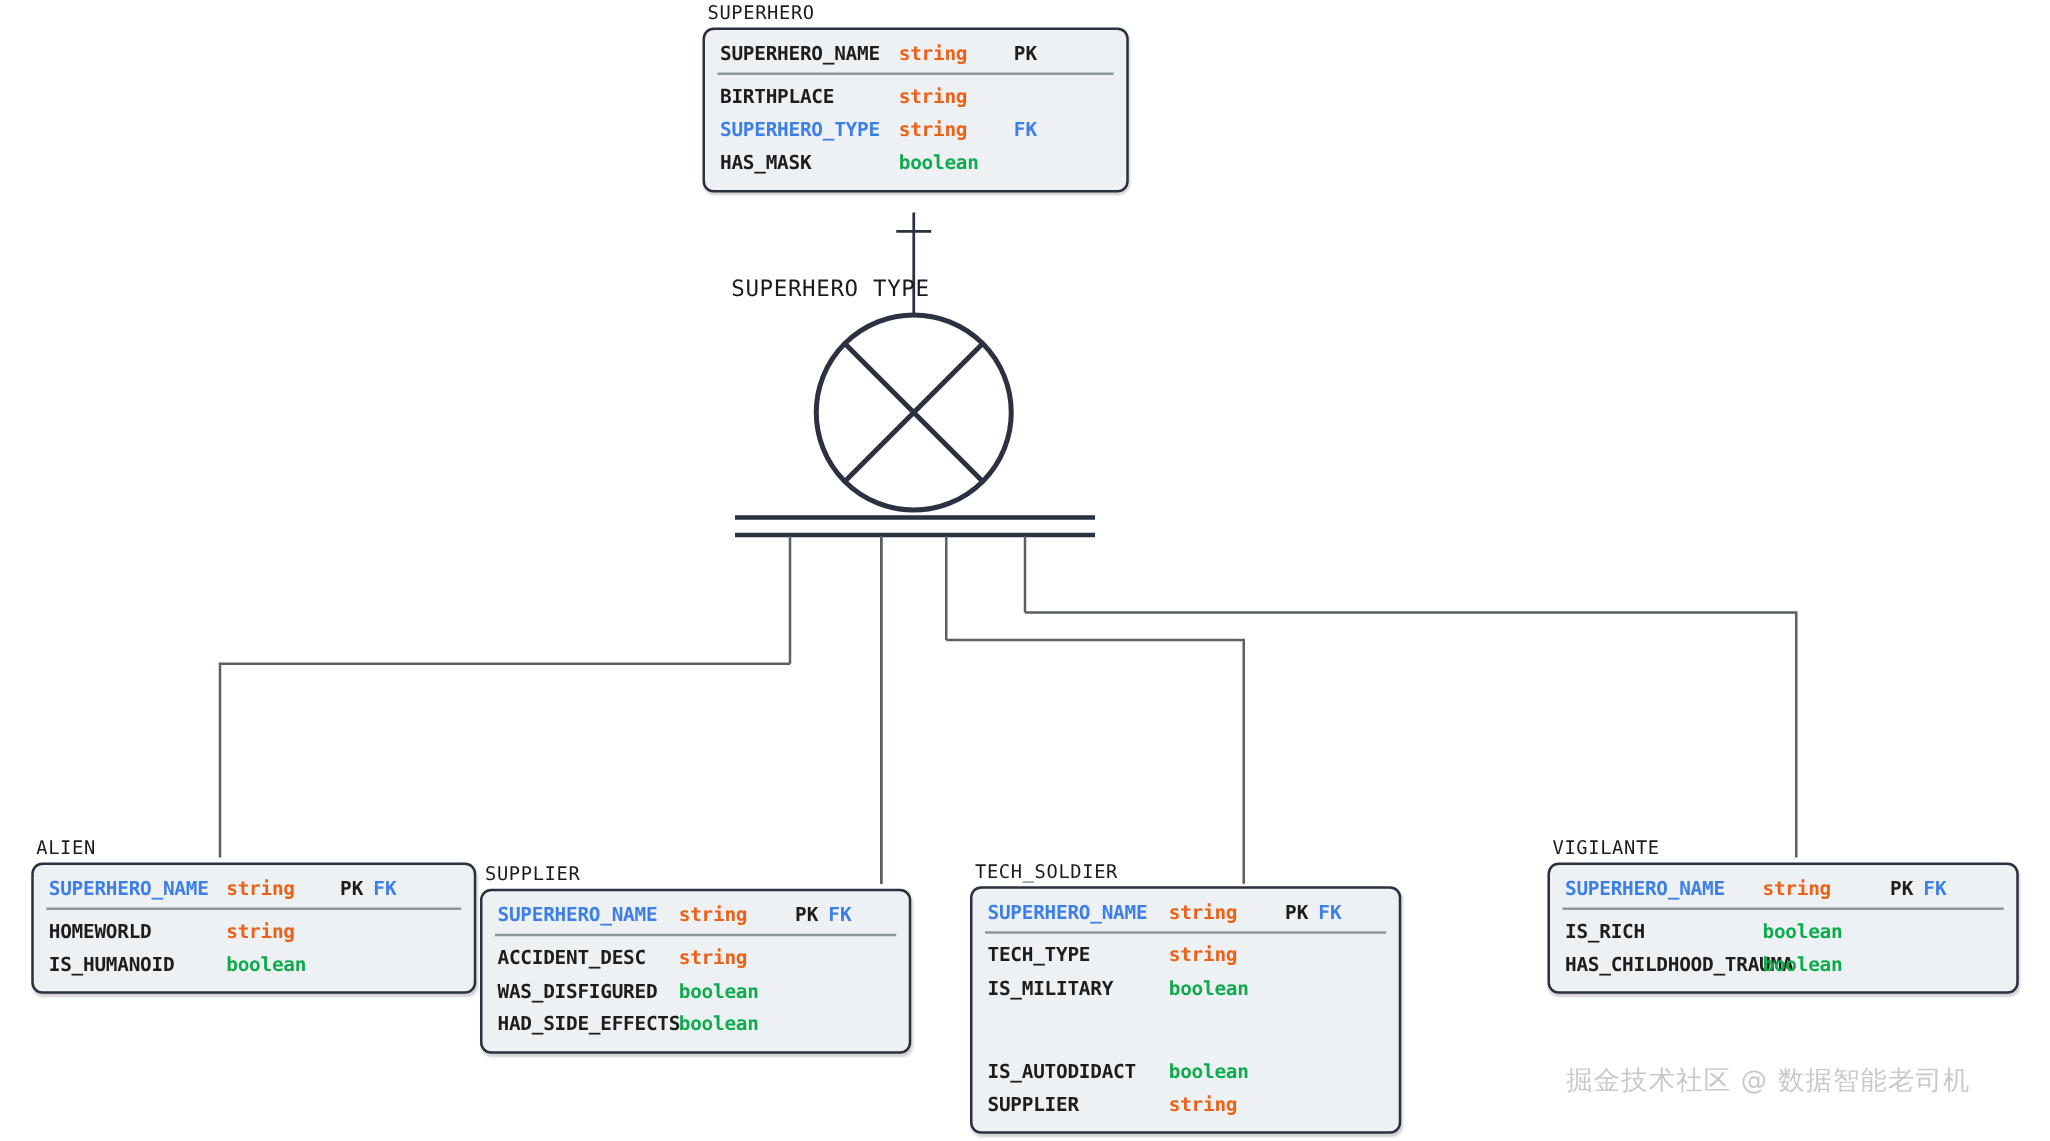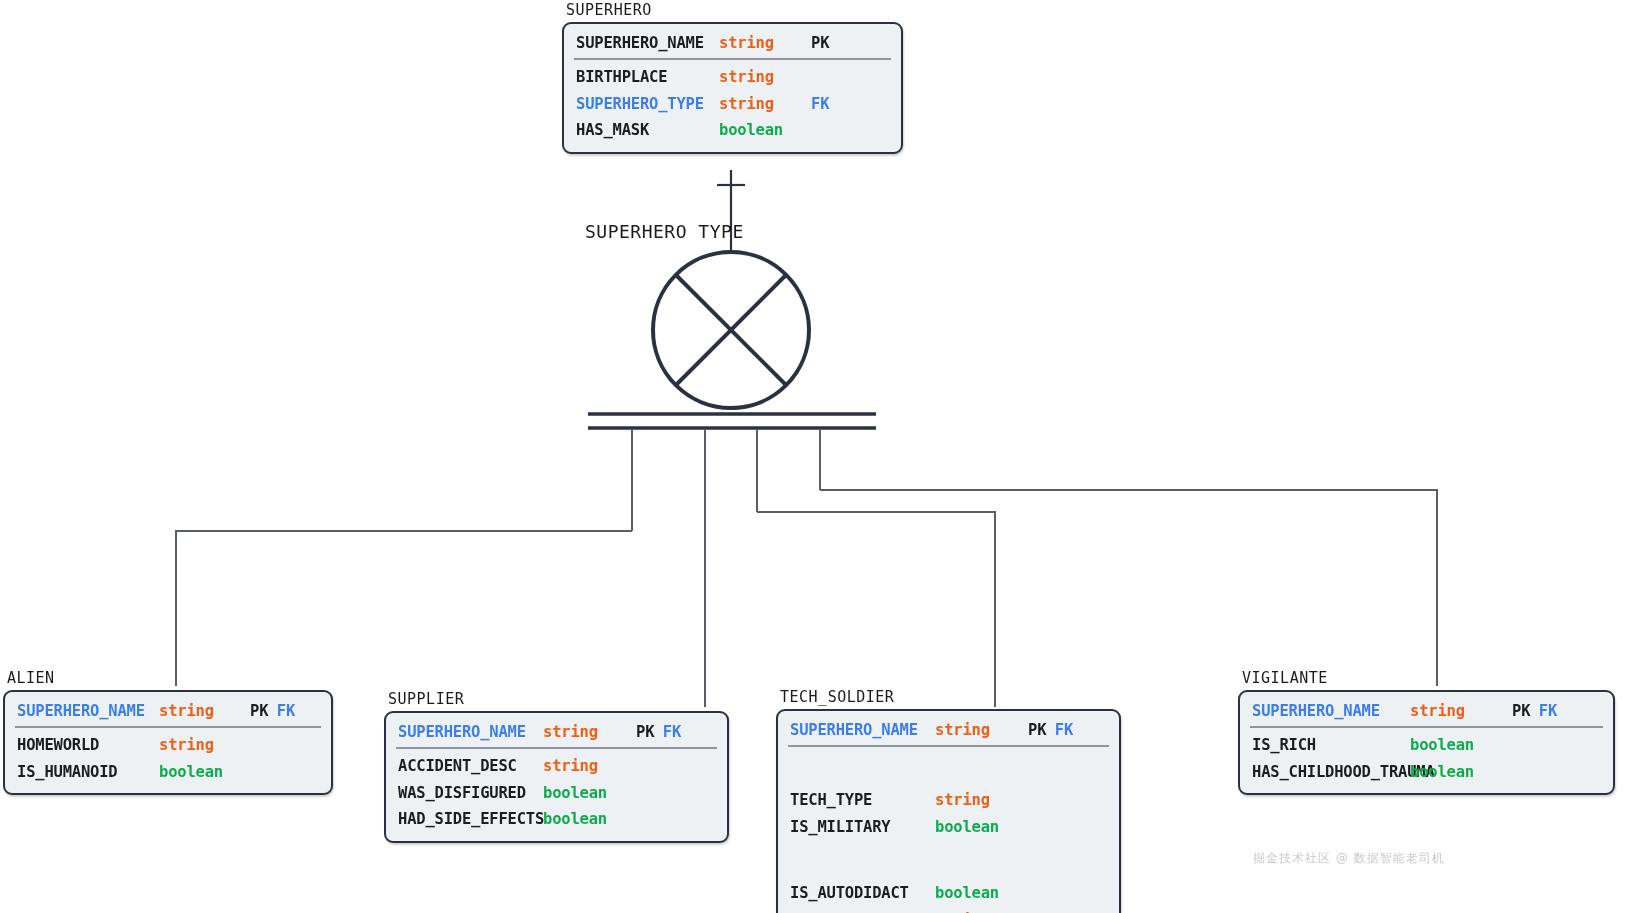--- a/index.html
+++ b/index.html
@@ -53,21 +53,21 @@
   .t-string{color:#ec6118;}
   .t-boolean{color:#0eab4e;}
   .t-date{color:#3d7fe8;}
   .c-keys{font-weight:600;letter-spacing:0px;display:flex;gap:8px;}
   .k-pk{color:#1d1d1d;}
   .k-fk{color:#3d7fe8;}
 
   .watermark{
     position:absolute;
     font-family:"DejaVu Sans","Liberation Sans",sans-serif;
-    font-size:12px;
+    font-size:21px;
     color:#c9c9c9;
     white-space:nowrap;
     letter-spacing:1px;
   }
   .rel-label{
     position:absolute;
     font-size:18px;
     letter-spacing:0.5px;
     color:#1b1b1b;
     white-space:nowrap;
@@ -136,21 +136,21 @@
           </div>
           <div class="row">
             <span class="c-name" style="width: 143px; display: inline-block;">HAS_MASK</span>
             <span class="c-type t-boolean" style="width: 92px; display: inline-block;">boolean</span>
             <span class="c-keys"></span>
           </div>
         </div>
     </div>
   </div>
 
-  <div class="entity" style="left:3px;top:690px;width:330px;">
+  <div class="entity" style="left:25px;top:690px;width:356px;">
     <div class="entity-title">ALIEN</div>
     <div class="entity-box">
       <div class="rows">
           <div class="row">
             <span class="c-name key" style="width: 142px; display: inline-block;">SUPERHERO_NAME</span>
             <span class="c-type t-string" style="width: 91px; display: inline-block;">string</span>
             <span class="c-keys">
               <span class="k-pk">PK</span>
               <span class="k-fk">FK</span>
             </span>
@@ -215,21 +215,21 @@
             <span class="c-type t-string" style="width: 93px; display: inline-block;">string</span>
             <span class="c-keys">
               <span class="k-pk">PK</span>
               <span class="k-fk">FK</span>
             </span>
           </div>
         </div>
       <div class="divider"></div>
       <div class="rows">
           <div class="row">
-            <span class="c-name" style="width: 145px; display: inline-block; margin-top: 36px;">TECH_TYPE</span>
+            <span class="c-name" style="width: 145px; display: inline-block;">TECH_TYPE</span>
             <span class="c-type t-string" style="width: 93px; display: inline-block;">string</span>
             <span class="c-keys"></span>
           </div>
           <div class="row">
             <span class="c-name" style="width: 145px; display: inline-block;">IS_MILITARY</span>
             <span class="c-type t-boolean" style="width: 93px; display: inline-block;">boolean</span>
             <span class="c-keys"></span>
           </div>
           <div class="row">
             <span class="c-name" style="width: 145px; display: inline-block; margin-top: 40px;">IS_AUTODIDACT</span>

